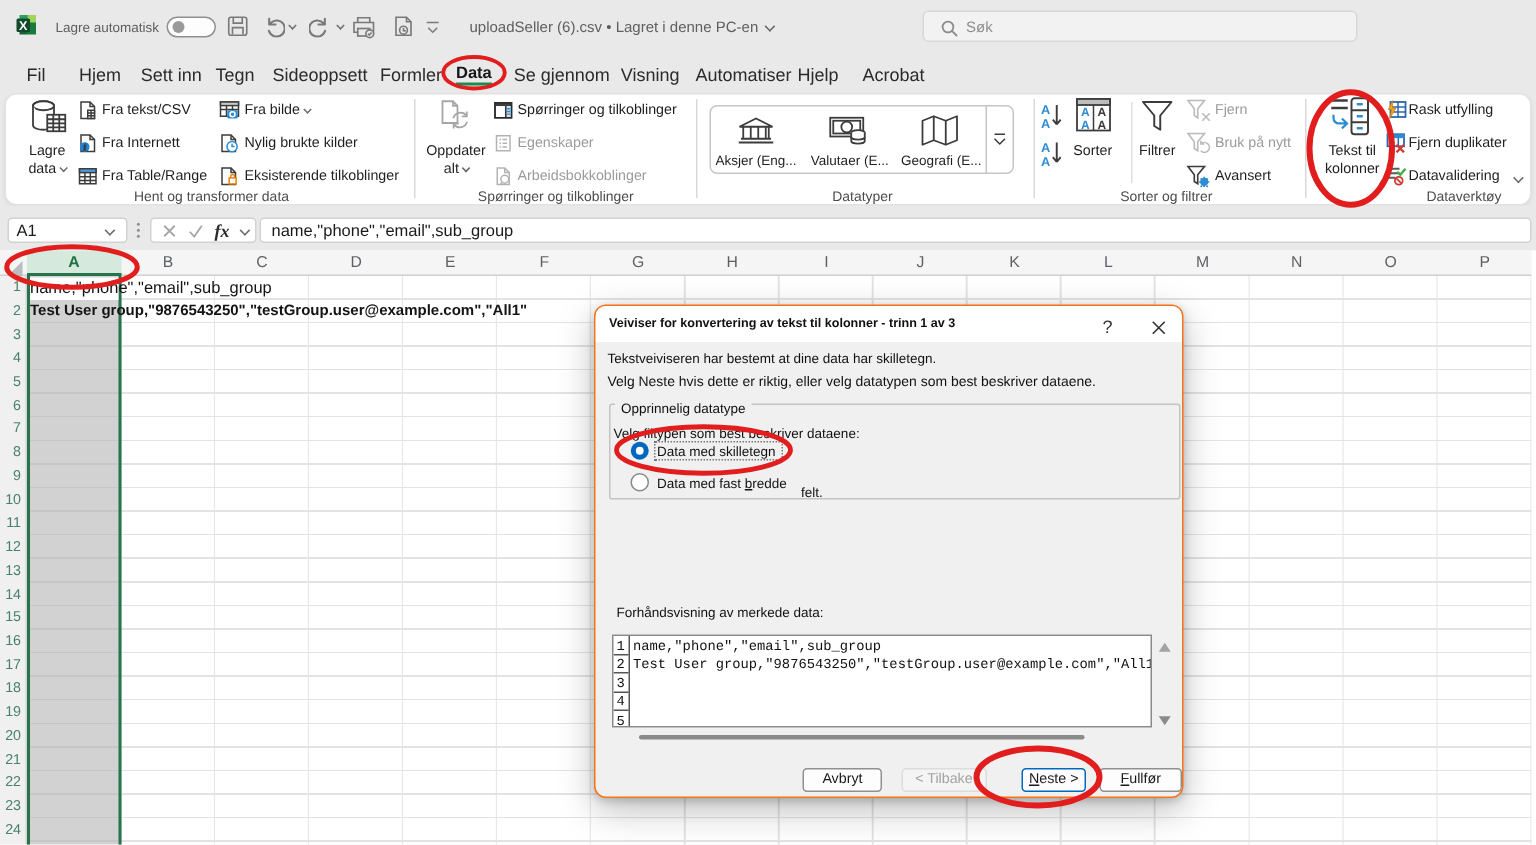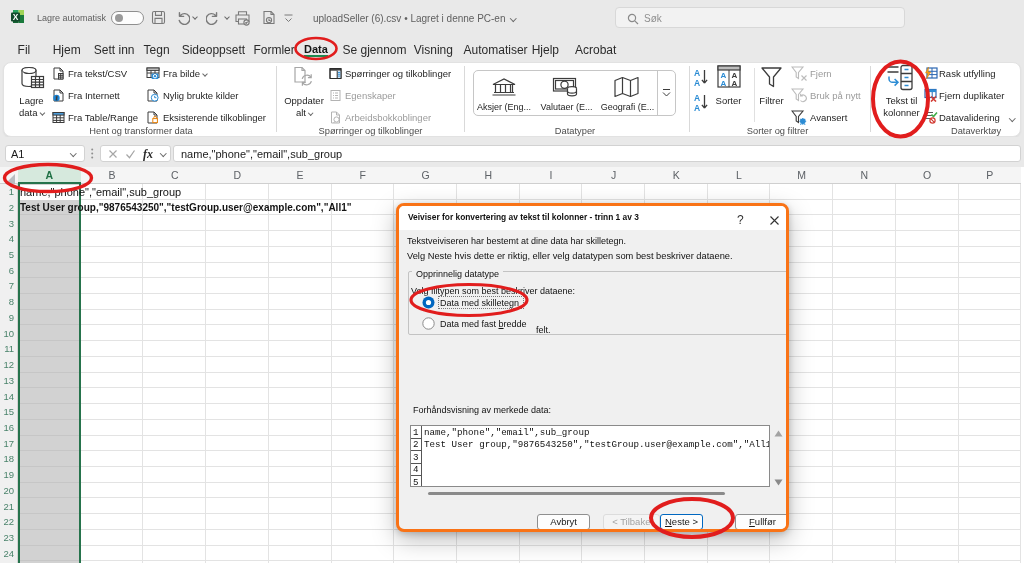--- a/index.html
+++ b/index.html
@@ -21,21 +21,21 @@
 #grid{position:absolute;left:0;top:167px;width:1024px;height:396px;background:#fff}
 #colhead{position:absolute;left:0;top:0;width:1021px;height:17px;background:#f5f5f5;border-bottom:1px solid #cfcfcf}
 .ch{position:absolute;top:2.4px;font-size:10.5px;color:#5d6166;transform:translateX(-50%)}
 .rn{position:absolute;font-size:9.5px;color:#49826a;width:14px;text-align:right}
 #rowheadbg{position:absolute;left:0;top:17px;width:17.5px;height:379px;background:#f0f0f0;border-right:1px solid #d4d4d4}
 #gridlines{position:absolute;left:17.5px;top:17px;width:1003.5px;height:379px;
  background-image:repeating-linear-gradient(to right,transparent 0 61.7px,#e3e3e3 61.7px 62.7px),repeating-linear-gradient(to bottom,transparent 0 14.72px,#e3e3e3 14.72px 15.72px)}
 #colA{position:absolute;left:18px;top:17px;width:62.7px;height:379px;background:#d2d2d2;border-left:2px solid #26734c;border-right:2px solid #26734c;background-image:repeating-linear-gradient(to bottom,transparent 0 14.72px,#c6c6c6 14.72px 15.72px)}
 #a1cell{position:absolute;left:20px;top:17.5px;width:58.7px;height:15px;background:#fff}
 .celltxt{position:absolute;font-size:12.8px;color:#141414;white-space:nowrap}
-#dlg{position:absolute;left:396px;top:203px;width:393px;height:329px;background:#f0f0f0;border:3px solid #f97316;border-radius:8px;box-shadow:0 8px 24px rgba(0,0,0,.26), 0 2px 6px rgba(0,0,0,.18);overflow:hidden}
+#dlg{position:absolute;left:396px;top:203px;width:393px;height:329px;background:#f0f0f0;border:1px solid #f97316;border-radius:8px;box-shadow:0 8px 24px rgba(0,0,0,.26), 0 2px 6px rgba(0,0,0,.18);overflow:hidden}
 .dt{position:absolute;font-size:9px;color:#111;white-space:nowrap}
 .mono{position:absolute;font-family:"Liberation Mono",monospace;font-size:9.2px;color:#111;white-space:nowrap}
 .dbtn{position:absolute;height:15.5px;background:#fdfdfd;border:1px solid #8f8f8f;border-radius:3px;font-size:9.5px;color:#1a1a1a;text-align:center;line-height:14px}
 #annot{position:absolute;left:0;top:0;z-index:50;pointer-events:none}
 </style></head>
 <body>
 <div id="chrome"></div>
 
 <div class="icon" style="left:10px;top:9px">
     <svg width="15" height="15" viewBox="0 0 15 15">
@@ -467,21 +467,21 @@
  </div>
  <svg class="abs" style="left:375px;top:223.5px" width="9" height="7">
       <path d="M4.5 0.5 L8.5 6.5 L0.5 6.5 z" fill="#a3a3a3"></path>
     </svg>
  <svg class="abs" style="left:375px;top:272.5px" width="9" height="7">
       <path d="M4.5 6.5 L0.5 0.5 L8.5 0.5 z" fill="#8a8a8a"></path>
     </svg>
  <div class="abs" style="left:29px;top:285.5px;width:297px;height:3px;background:#8a8a8a;border-radius:2px"></div>
  <div class="dbtn" style="left:138.4px;top:308px;width:52.5px">Avbryt</div>
  <div class="dbtn" style="left:204px;top:308px;width:56.6px;color:#a3a3a3;background:#f4f4f4;border-color:#dcdcdc">&lt; Tilbake</div>
- <div class="dbtn" style="left:261px;top:308px;width:43px;border:1.6px solid #0067c0"><span style="text-decoration:underline">N</span>este &gt;</div>
+ <div class="dbtn" style="left:284px;top:308px;width:43px;border:1.6px solid #0067c0"><span style="text-decoration:underline">N</span>este &gt;</div>
  <div class="dbtn" style="left:336px;top:308px;width:55px"><span style="text-decoration:underline">F</span>ullfør</div>
 </div>
 
 <svg id="annot" width="1024" height="563" viewBox="0 0 1024 563" fill="none">
  <ellipse cx="316" cy="48.5" rx="20.5" ry="10.5" stroke="#e11d1d" stroke-width="2.6"></ellipse>
  <ellipse cx="900.5" cy="99" rx="27.5" ry="37.5" stroke="#e11d1d" stroke-width="4"></ellipse>
  <ellipse cx="48" cy="178" rx="43.5" ry="13.5" stroke="#e11d1d" stroke-width="3.4"></ellipse>
  <ellipse cx="469" cy="300" rx="58" ry="15.5" stroke="#e11d1d" stroke-width="3.2"></ellipse>
  <ellipse cx="692" cy="518" rx="41" ry="19" stroke="#e11d1d" stroke-width="4"></ellipse>
 </svg>

